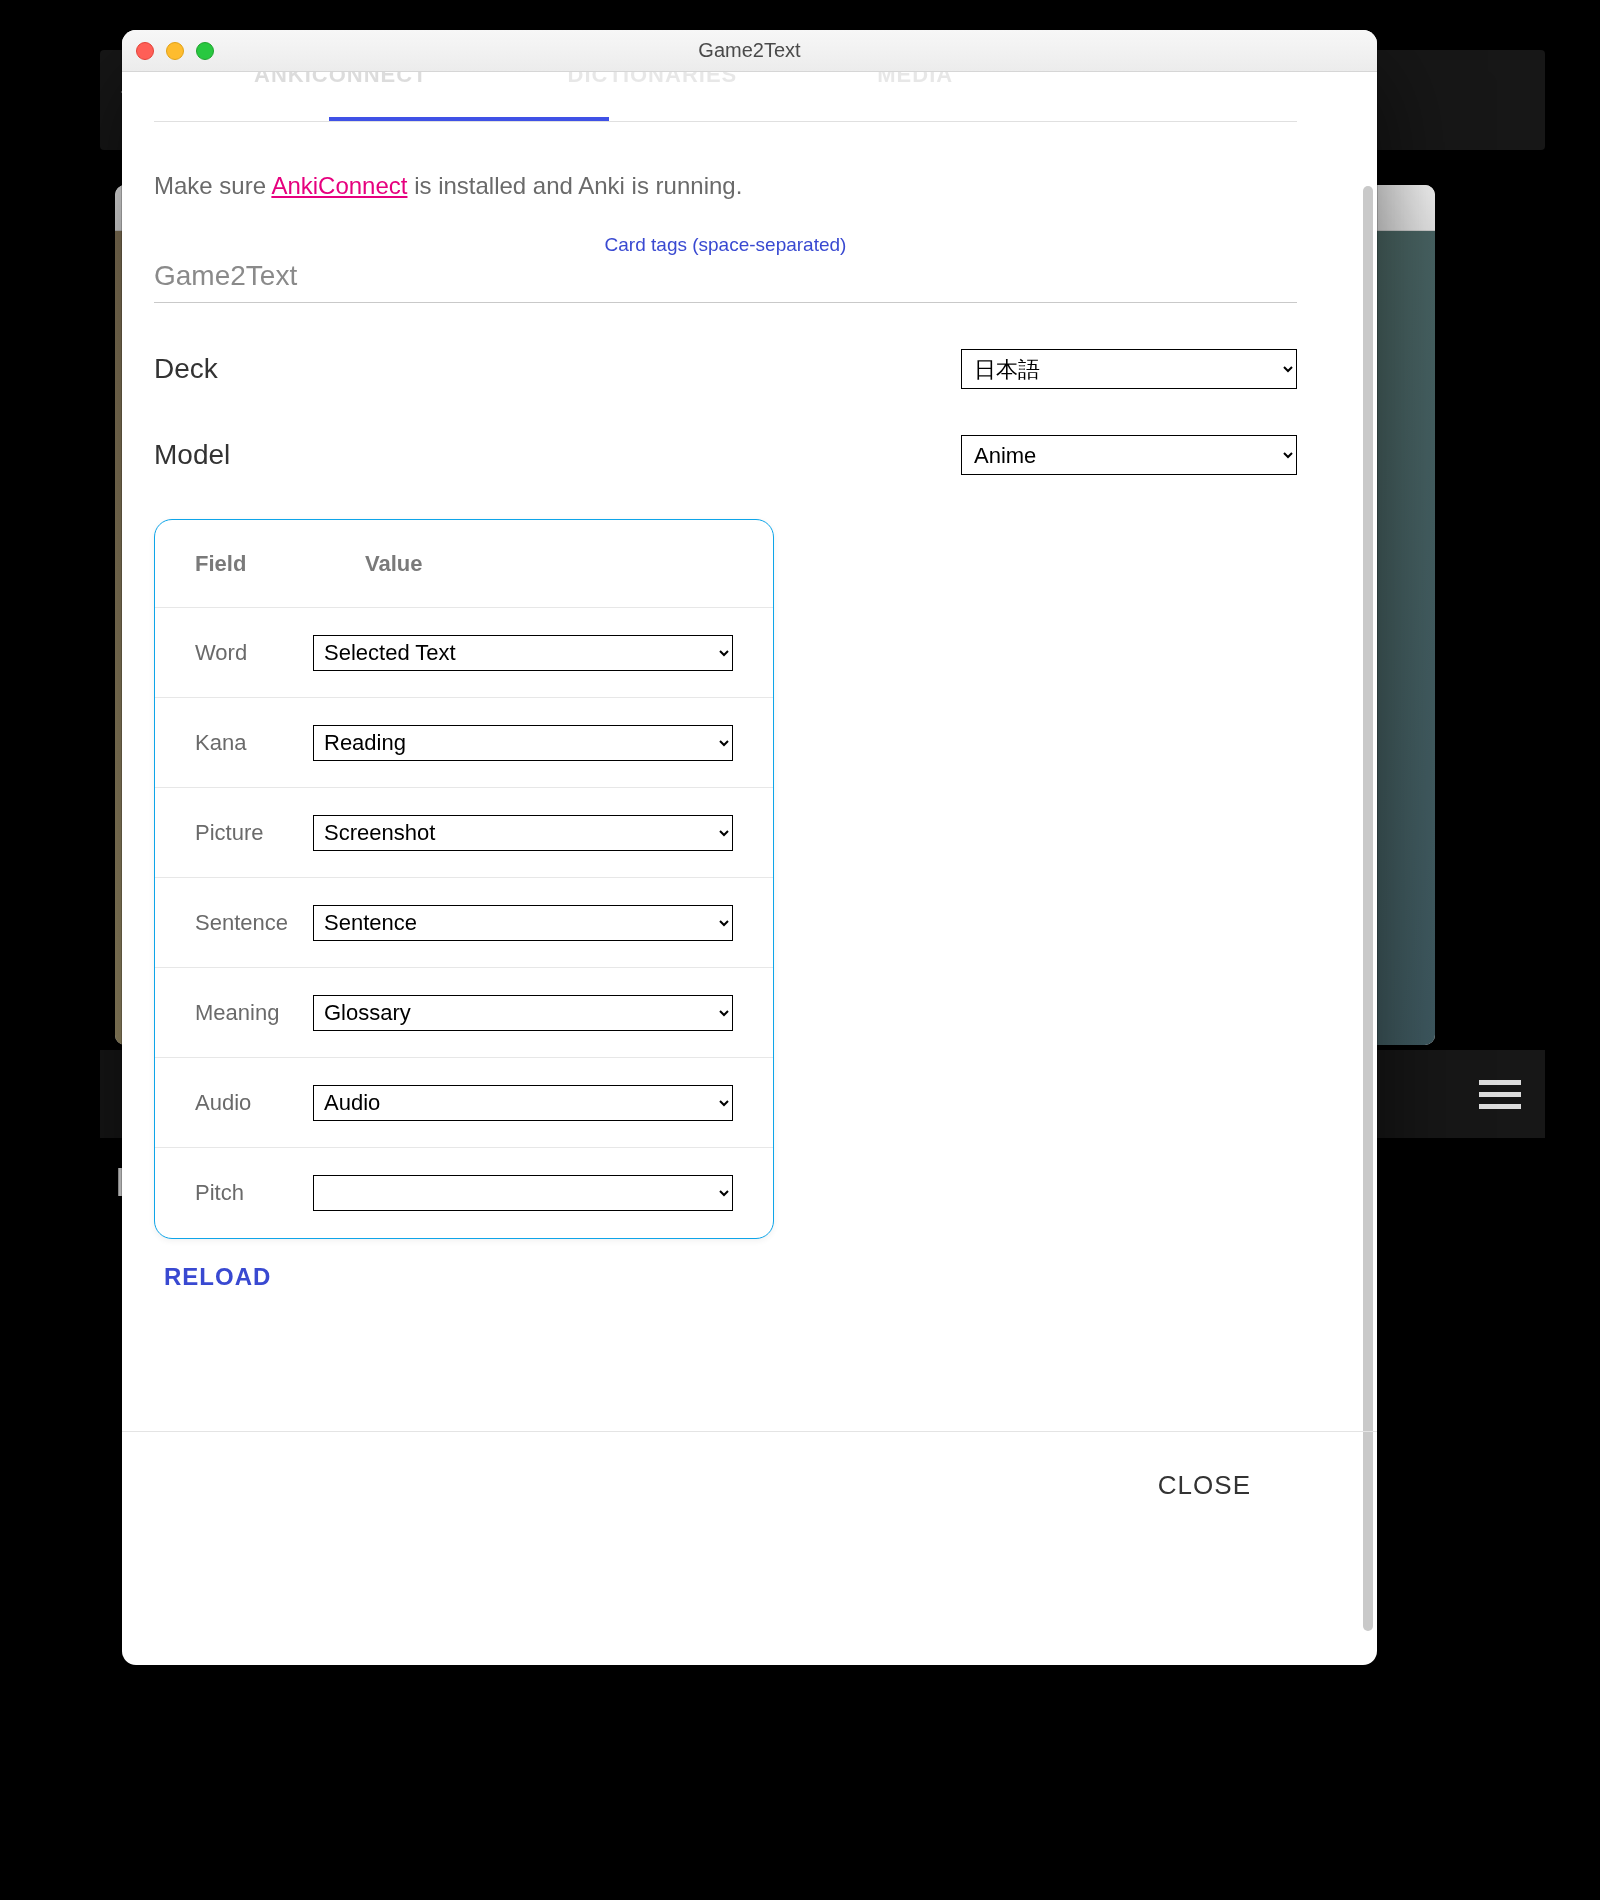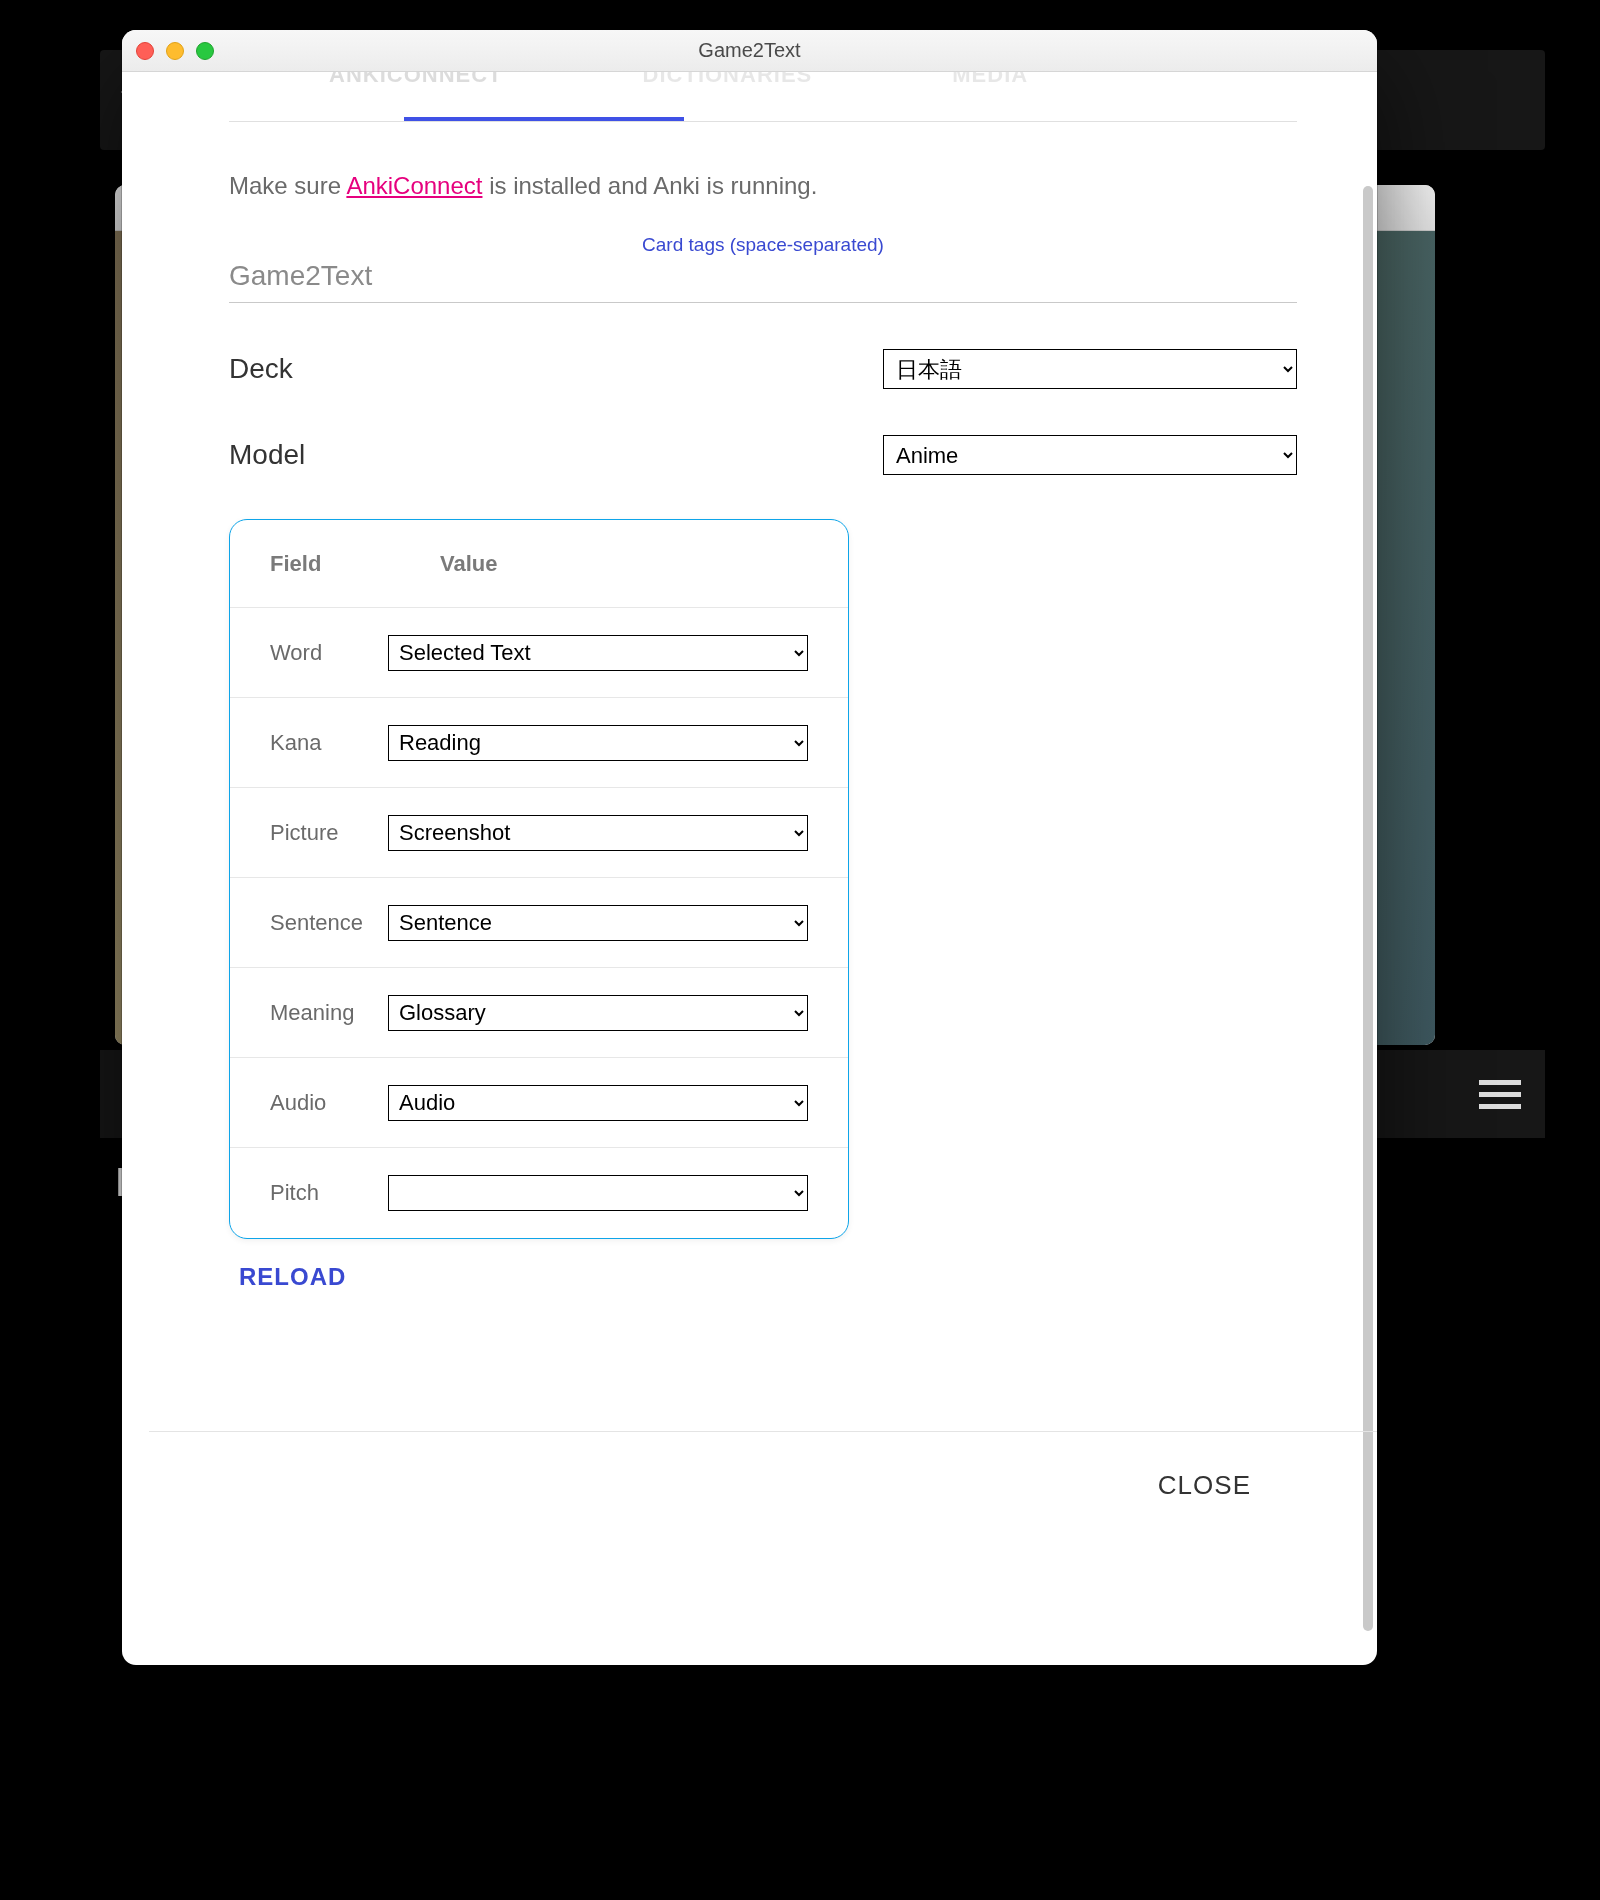--- a/index.html
+++ b/index.html
@@ -84,21 +84,21 @@
   .tl-max   { background:#28c840; border:1px solid #1fa32e; }
   .titlebar .title {
     flex:1; text-align:center; font-size:20px; color:#4a4a4a; font-weight:400;
   }
 
   .content {
     flex:1; position:relative; overflow:hidden;
   }
   .scroll-area {
     position:absolute; inset:0; overflow-y:auto;
-    padding: 0 80px 0 107px;
+    padding: 0 80px 0 32px;
   }
   
   .scrollbar-fake {
     position:absolute; right:4px; top:114px; bottom:34px; width:10px;
     background:#c9c9c9; border-radius:6px;
   }
 
   
   .tabs-row {
     position:relative;
@@ -128,21 +128,21 @@
     width:100%; border:none; border-bottom:1px solid #c9c9c9;
     font-size:28px; color:#8a8a8a; padding:4px 0 10px 0; background:transparent;
     outline:none;
   }
 
   .row-select {
     display:flex; align-items:center; gap:38px; margin-top:46px;justify-content:space-between;
   }
   .row-select label { font-size:28px; color:#333; width:94px; }
   .boxed-select, .boxed-input {
-    width:414px; height:40px; border:1.5px solid #000; font-size:22px;
+    width:336px; height:40px; border:1.5px solid #000; font-size:22px;
     padding:2px 8px; background:#fff; font-family:inherit;
   }
   .boxed-select { appearance:auto; }
 
   .fv-table {
     margin-top:44px; width:620px;
     border:1px solid #0ea5e9; border-radius:18px; background:#fff;
     box-shadow: 0 2px 6px rgba(0,0,0,.06);
   }
   .fv-header, .fv-row {

